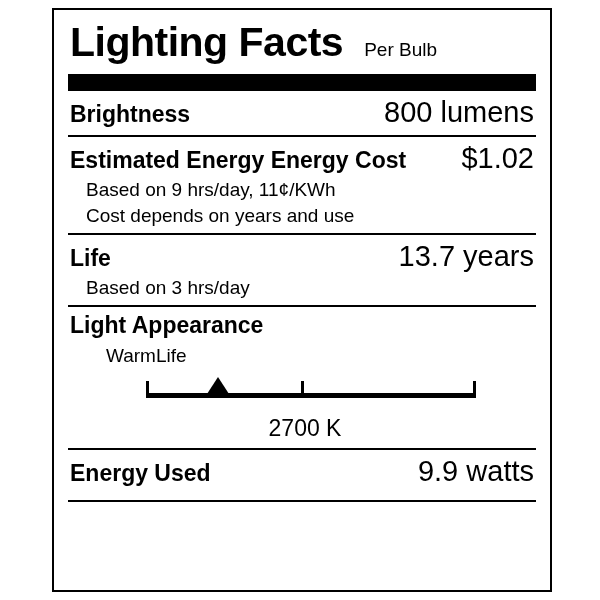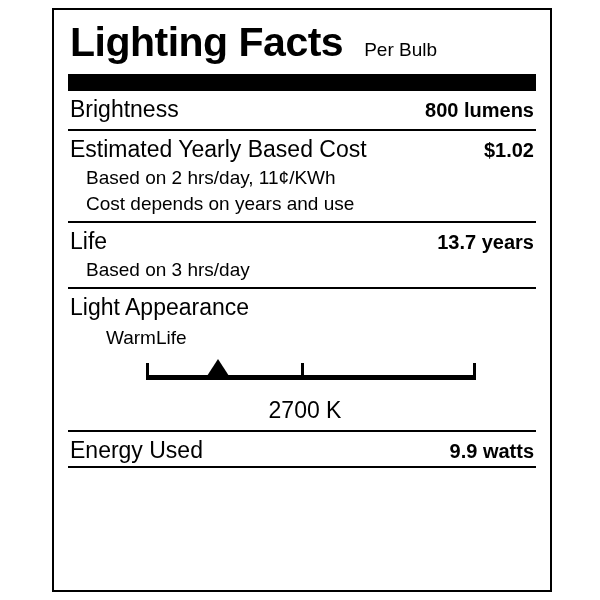--- a/index.html
+++ b/index.html
@@ -62,25 +62,25 @@
     padding: 5px 0 6px 0;
   }
   .line {
     display: flex;
     justify-content: space-between;
     align-items: baseline;
     padding-left: 2px;
   }
   .lbl {
     font-size: 23px;
+    font-weight: bold;
+  }
+  .val {
+    font-size: 29px;
     font-weight: normal;
-  }
-  .val {
-    font-size: 20px;
-    font-weight: bold;
     padding-right: 2px;
   }
   .sub {
     font-size: 19px;
     padding-left: 18px;
     padding-top: 4px;
   }
   
   .scale-labels {
     display: flex;
@@ -123,21 +123,21 @@
   .kelvin {
     text-align: center;
     font-size: 23px;
     font-weight: normal;
     padding-left: 6px;
     padding-top: 0px;
     margin-top: -2px;
   }
   .energy-section {
     padding-top: 5px;
-    padding-bottom: 2px;
+    padding-bottom: 12px;
   }
   .bottom-space {
     height: 60px;
   }
 </style>
 </head>
 <body>
 
 <div id="label">
   <div class="inner">
@@ -153,24 +153,24 @@
       <div class="line">
         <span class="lbl">Brightness</span>
         <span class="val">800 lumens</span>
       </div>
     </div>
 
     <div class="rule"></div>
 
     <div class="section">
       <div class="line">
-        <span class="lbl">Estimated Yearly Based Cost</span>
+        <span class="lbl">Estimated Energy Energy Cost</span>
         <span class="val">$1.02</span>
       </div>
-      <div class="sub">Based on 2 hrs/day, 11¢/KWh</div>
+      <div class="sub">Based on 9 hrs/day, 11¢/KWh</div>
       <div class="sub">Cost depends on years and use</div>
     </div>
 
     <div class="rule"></div>
 
     <div class="section">
       <div class="line">
         <span class="lbl">Life</span>
         <span class="val">13.7 years</span>
       </div>

